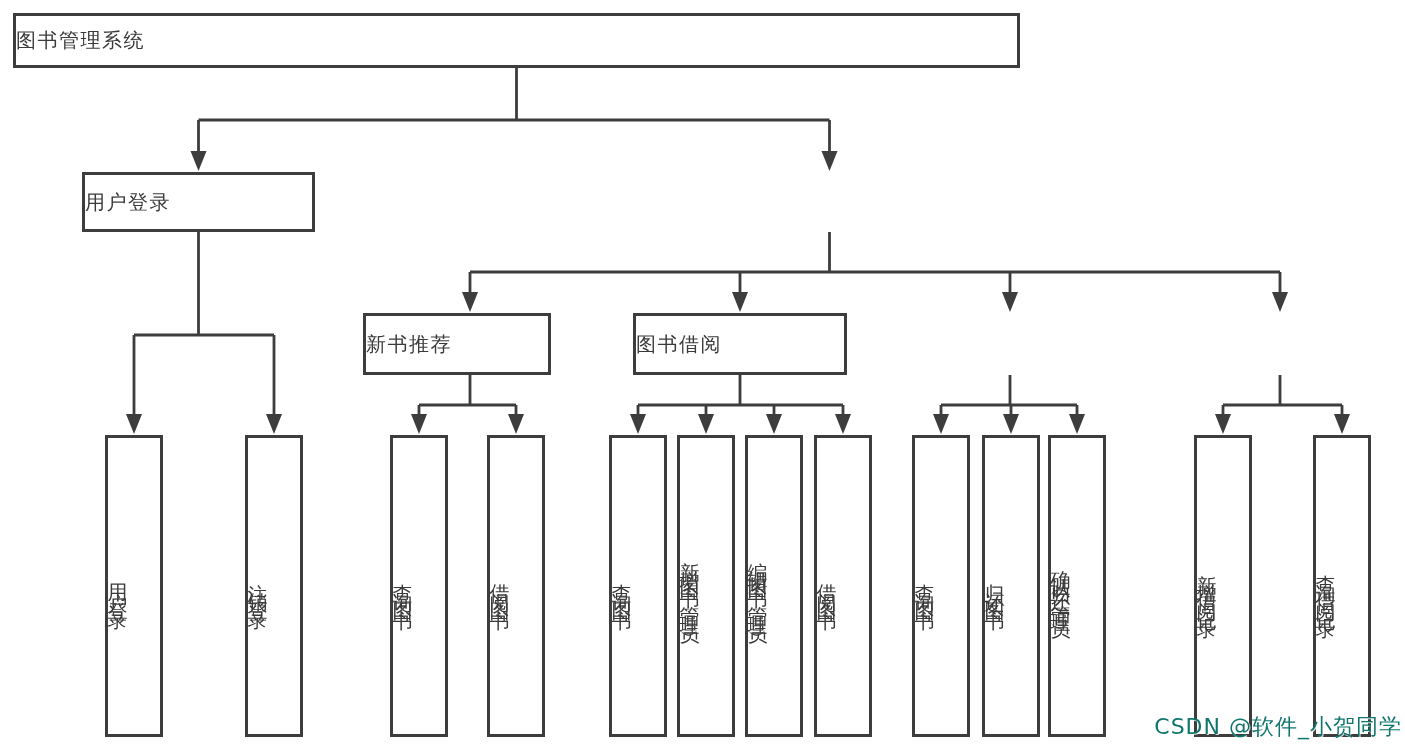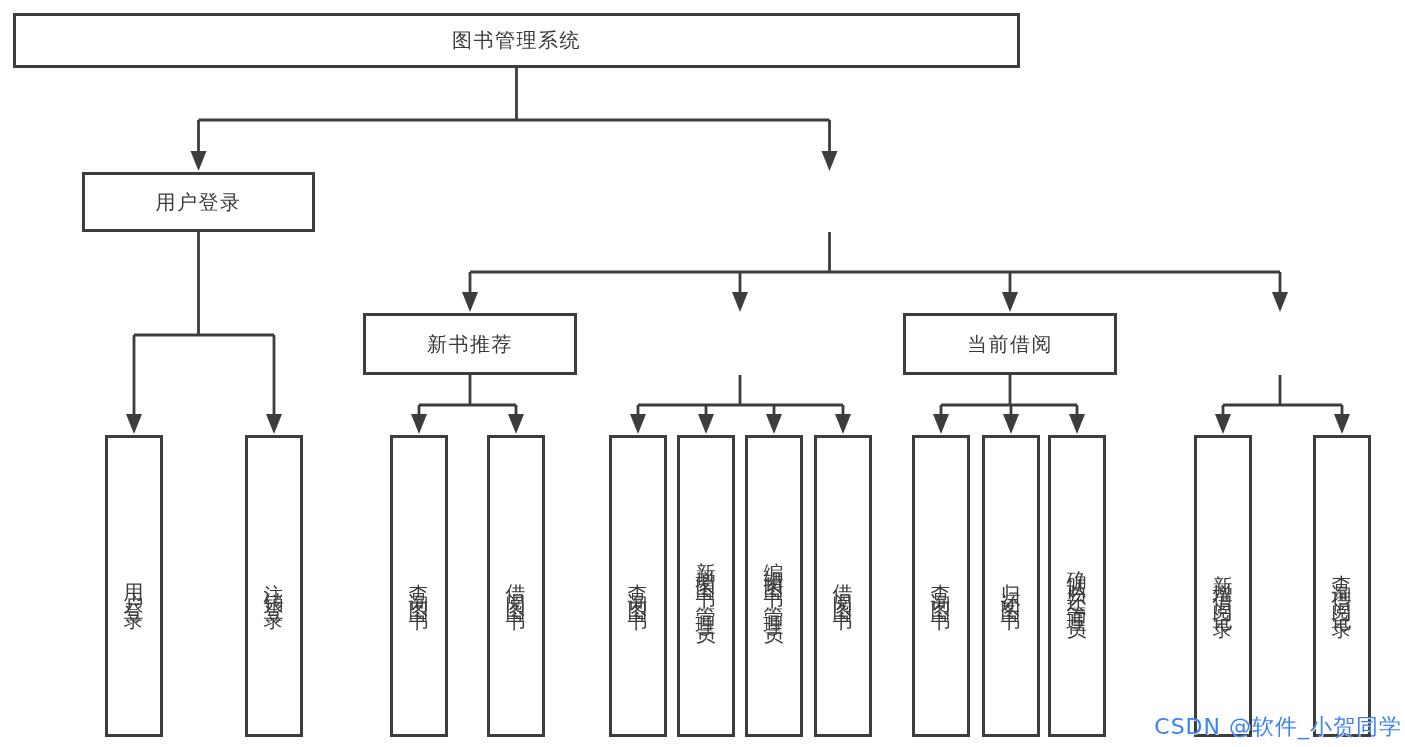--- a/index.html
+++ b/index.html
@@ -3,30 +3,30 @@
 <meta charset="utf-8">
 <style>
   html,body{margin:0;padding:0;background:#fff;}
   .canvas{
     position:relative;width:1405px;height:747px;background:#ffffff;
     font-family:"DejaVu Sans","Liberation Sans",sans-serif;overflow:hidden;
   }
   .wires{position:absolute;left:0;top:0;z-index:0;}
   .box{
     position:absolute;box-sizing:border-box;border:3px solid #3d3d3d;background:#ffffff;
-    display:flex;align-items:center;justify-content:center;color:#3a3a3a;z-index:1;
+    display:flex;align-items:center;justify-content:flex-start;color:#3a3a3a;z-index:1;
   }
   .hlabel{font-size:20px;letter-spacing:1.5px;white-space:nowrap;}
   .leaf .vlabel{
     writing-mode:vertical-rl;text-orientation:mixed;
     font-size:20px;letter-spacing:9px;line-height:1;white-space:nowrap;
   }
   .watermark{
     position:absolute;right:3px;bottom:5px;z-index:2;
-    font-size:22px;color:#3b82f6;letter-spacing:1px;white-space:nowrap;
+    font-size:22px;color:#0f766e;letter-spacing:1px;white-space:nowrap;
     text-shadow:1px 1px 0 rgba(255,255,255,0.8);
   }
 </style>
 </head>
 <body>
 
 <div class="canvas">
 
   <svg class="wires" width="1405" height="747" viewBox="0 0 1405 747">
     <path fill="none" stroke="#3d3d3d" stroke-width="2.8" d="
@@ -61,25 +61,25 @@
   </svg>
 
   <div class="box" style="left:13px;top:13px;width:1007px;height:55px">
     <span class="hlabel">图书管理系统</span>
   </div>
 
   <div class="box" style="left:82px;top:172px;width:233px;height:60px">
     <span class="hlabel">用户登录</span>
   </div>
 
-  <div class="box" style="left:363px;top:313px;width:214px;height:62px">
+  <div class="box" style="left:363px;top:313px;width:188px;height:62px">
     <span class="hlabel">新书推荐</span>
   </div>
-  <div class="box" style="left:903px;top:313px;width:214px;height:62px">
-    <span class="hlabel">当前借阅</span>
+  <div class="box" style="left:633px;top:313px;width:214px;height:62px">
+    <span class="hlabel">图书借阅</span>
   </div>
 
   <div class="box leaf" style="left:105px;top:435px;width:58px;height:302px">
     <span class="vlabel">用户登录</span>
   </div>
   <div class="box leaf" style="left:245px;top:435px;width:58px;height:302px">
     <span class="vlabel">注销登录</span>
   </div>
 
   <div class="box leaf" style="left:390px;top:435px;width:58px;height:302px">

